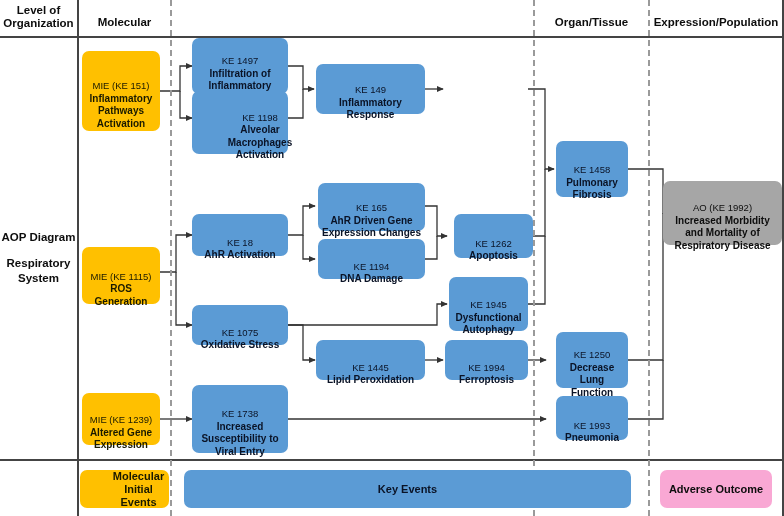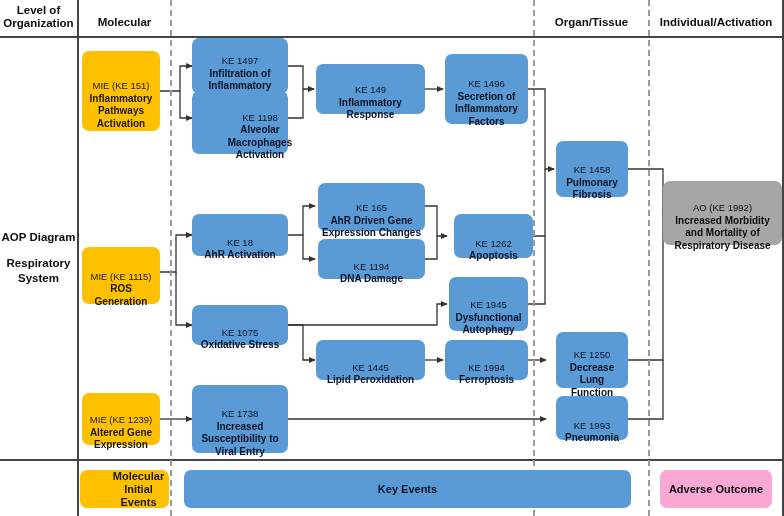--- a/index.html
+++ b/index.html
@@ -104,21 +104,21 @@
   <div class="vdash" style="left:170px;top:0;height:516px;"></div>
   <div class="vdash" style="left:533px;top:0;height:516px;"></div>
   <div class="vdash" style="left:648px;top:0;height:516px;"></div>
 
   <div class="hdr" style="left:0;top:4px;width:77px;">
     <span>Level of</span><br>
     <span>Organization</span>
   </div>
   <div class="hdr" style="left:79px;top:16px;width:91px;">Molecular</div>
   <div class="hdr" style="left:535px;top:16px;width:113px;">Organ/Tissue</div>
-  <div class="hdr" style="left:650px;top:16px;width:132px;">Individual/Activation</div>
+  <div class="hdr" style="left:650px;top:16px;width:132px;">Expression/Population</div>
 
   <div class="side-label" style="left:0;top:230px;width:77px;">
     <span>AOP Diagram</span>
     <div style="height:11px"></div>
     <span>Respiratory</span><br>
     <span>System</span>
   </div>
 
   <div class="node mie" style="left:82px;top:51px;width:78px;height:80px;">
     <div>
@@ -141,26 +141,20 @@
     </div>
   </div>
 
   <div class="node ke" style="left:316px;top:64px;width:109px;height:50px;">
     <div>
       <span class="ke">KE 149</span>
       <span class="nm">Inflammatory Response</span>
     </div>
   </div>
 
-  <div class="node ke" style="left:445px;top:54px;width:83px;height:70px;">
-    <div>
-      <span class="ke">KE 1496</span>
-      <span class="nm">Secretion of Inflammatory Factors</span>
-    </div>
-  </div>
 
   <div class="node ke" style="left:556px;top:141px;width:72px;height:56px;">
     <div>
       <span class="ke">KE 1458</span>
       <span class="nm">Pulmonary Fibrosis</span>
     </div>
   </div>
 
   <div class="node ao" style="left:663px;top:181px;width:119px;height:64px;">
     <div>

